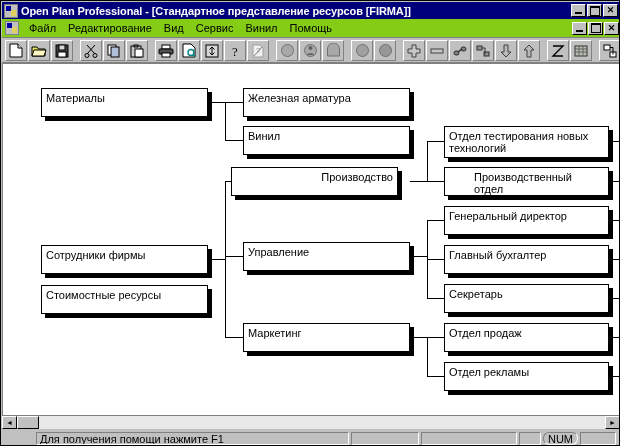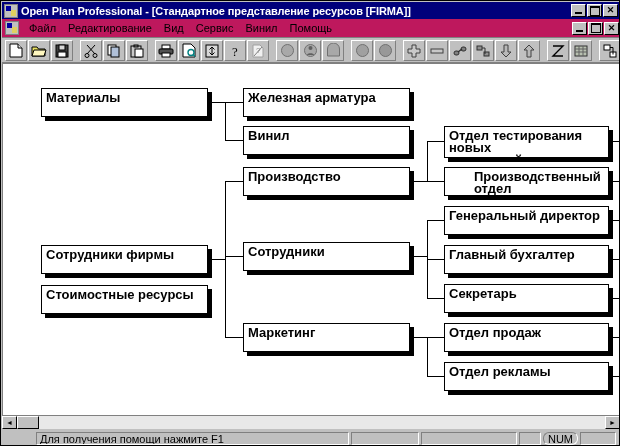--- a/index.html
+++ b/index.html
@@ -70,21 +70,21 @@
                display: flex; align-items: center; justify-content: center;
                font-size: 9px; font-family: "Liberation Sans", sans-serif; }
   .winbtn.min .g::after { content: ""; width: 7px; height: 2px; background: #000; margin-top: 5px; }
   .winbtn.max .g::after { content: ""; width: 8px; height: 7px; border: 1px solid #000; border-top-width: 2px; }
   .winbtn.close .g::after { content: "\2715"; font-size: 9px; font-weight: bold; line-height: 1; }
 
   
   #menubar {
     position: absolute; left: 1px; top: 18px;
     width: 618px; height: 19px;
-    background: #be185d;
+    background: #84cc16;
     display: flex; align-items: center;
     border-bottom: 1px solid #808080;
   }
   #menu-icon {
     width: 14px; height: 14px; margin: 0 4px 0 3px;
     background: #c0c0c0; border: 1px solid #808080;
     position: relative; flex: none;
   }
   #menu-icon::before { content:""; position:absolute; left:1px; top:1px; width:5px; height:5px; background:#0000a0; }
   #menu-icon::after { content:""; position:absolute; left:6px; top:5px; width:5px; height:6px; background:#e0d060; }
@@ -129,26 +129,25 @@
     overflow: hidden;
   }
   #diagram { position: absolute; left: 0; top: 0; width: 618px; height: 352px; }
 
   .node {
     position: absolute;
     background: #ffffff;
     border: 1px solid #000000;
     box-shadow: 4px 4px 0 0 #000000;
     padding: 3px 4px 0 4px;
-    font-size: 13px;
+    font-size: 11px;
     line-height: 12px;
     color: #000;
     overflow: hidden;
     white-space: pre-line;
-    font-weight: bold;
   }
   .conn {
     position: absolute;
     background: #000000;
   }
   .conn.h { height: 1px; }
   .conn.v { width: 1px; }
 
   
   #hscroll {
@@ -458,24 +457,24 @@
         <div class="conn h" style="left: 606px; top: 156px; width: 12px;"></div>
         <div class="conn h" style="left: 606px; top: 195px; width: 12px;"></div>
         <div class="conn h" style="left: 606px; top: 234px; width: 12px;"></div>
         <div class="conn h" style="left: 606px; top: 273px; width: 12px;"></div>
         <div class="conn h" style="left: 606px; top: 312px; width: 12px;"></div>
         <div class="node" style="left: 38px; top: 24px; width: 167px; height: 29px;">Материалы</div>
         <div class="node" style="left: 240px; top: 24px; width: 167px; height: 29px;">Железная арматура</div>
         <div class="node" style="left: 240px; top: 62px; width: 167px; height: 29px;">Винил</div>
         <div class="node" style="left: 441px; top: 62px; width: 165px; height: 32px;">Отдел тестирования новых
 технологий</div>
-        <div class="node" style="left: 240px; top: 103px; width: 167px; height: 29px;">Производство</div>
+        <div class="node" style="left: 228px; top: 103px; width: 167px; height: 29px; text-align: right;">Производство</div>
         <div class="node" style="left: 441px; top: 103px; width: 165px; height: 29px; padding-left: 29px;">Производственный отдел</div>
         <div class="node" style="left: 441px; top: 142px; width: 165px; height: 29px;">Генеральный директор</div>
-        <div class="node" style="left: 240px; top: 178px; width: 167px; height: 29px;">Сотрудники</div>
+        <div class="node" style="left: 240px; top: 178px; width: 167px; height: 29px;">Управление</div>
         <div class="node" style="left: 441px; top: 181px; width: 165px; height: 29px;">Главный бухгалтер</div>
         <div class="node" style="left: 38px; top: 181px; width: 167px; height: 29px;">Сотрудники фирмы</div>
         <div class="node" style="left: 441px; top: 220px; width: 165px; height: 29px;">Секретарь</div>
         <div class="node" style="left: 38px; top: 221px; width: 167px; height: 29px;">Стоимостные ресурсы</div>
         <div class="node" style="left: 240px; top: 259px; width: 167px; height: 29px;">Маркетинг</div>
         <div class="node" style="left: 441px; top: 259px; width: 165px; height: 29px;">Отдел продаж</div>
         <div class="node" style="left: 441px; top: 298px; width: 165px; height: 29px;">Отдел рекламы</div>
       </div>
   </div>
 

